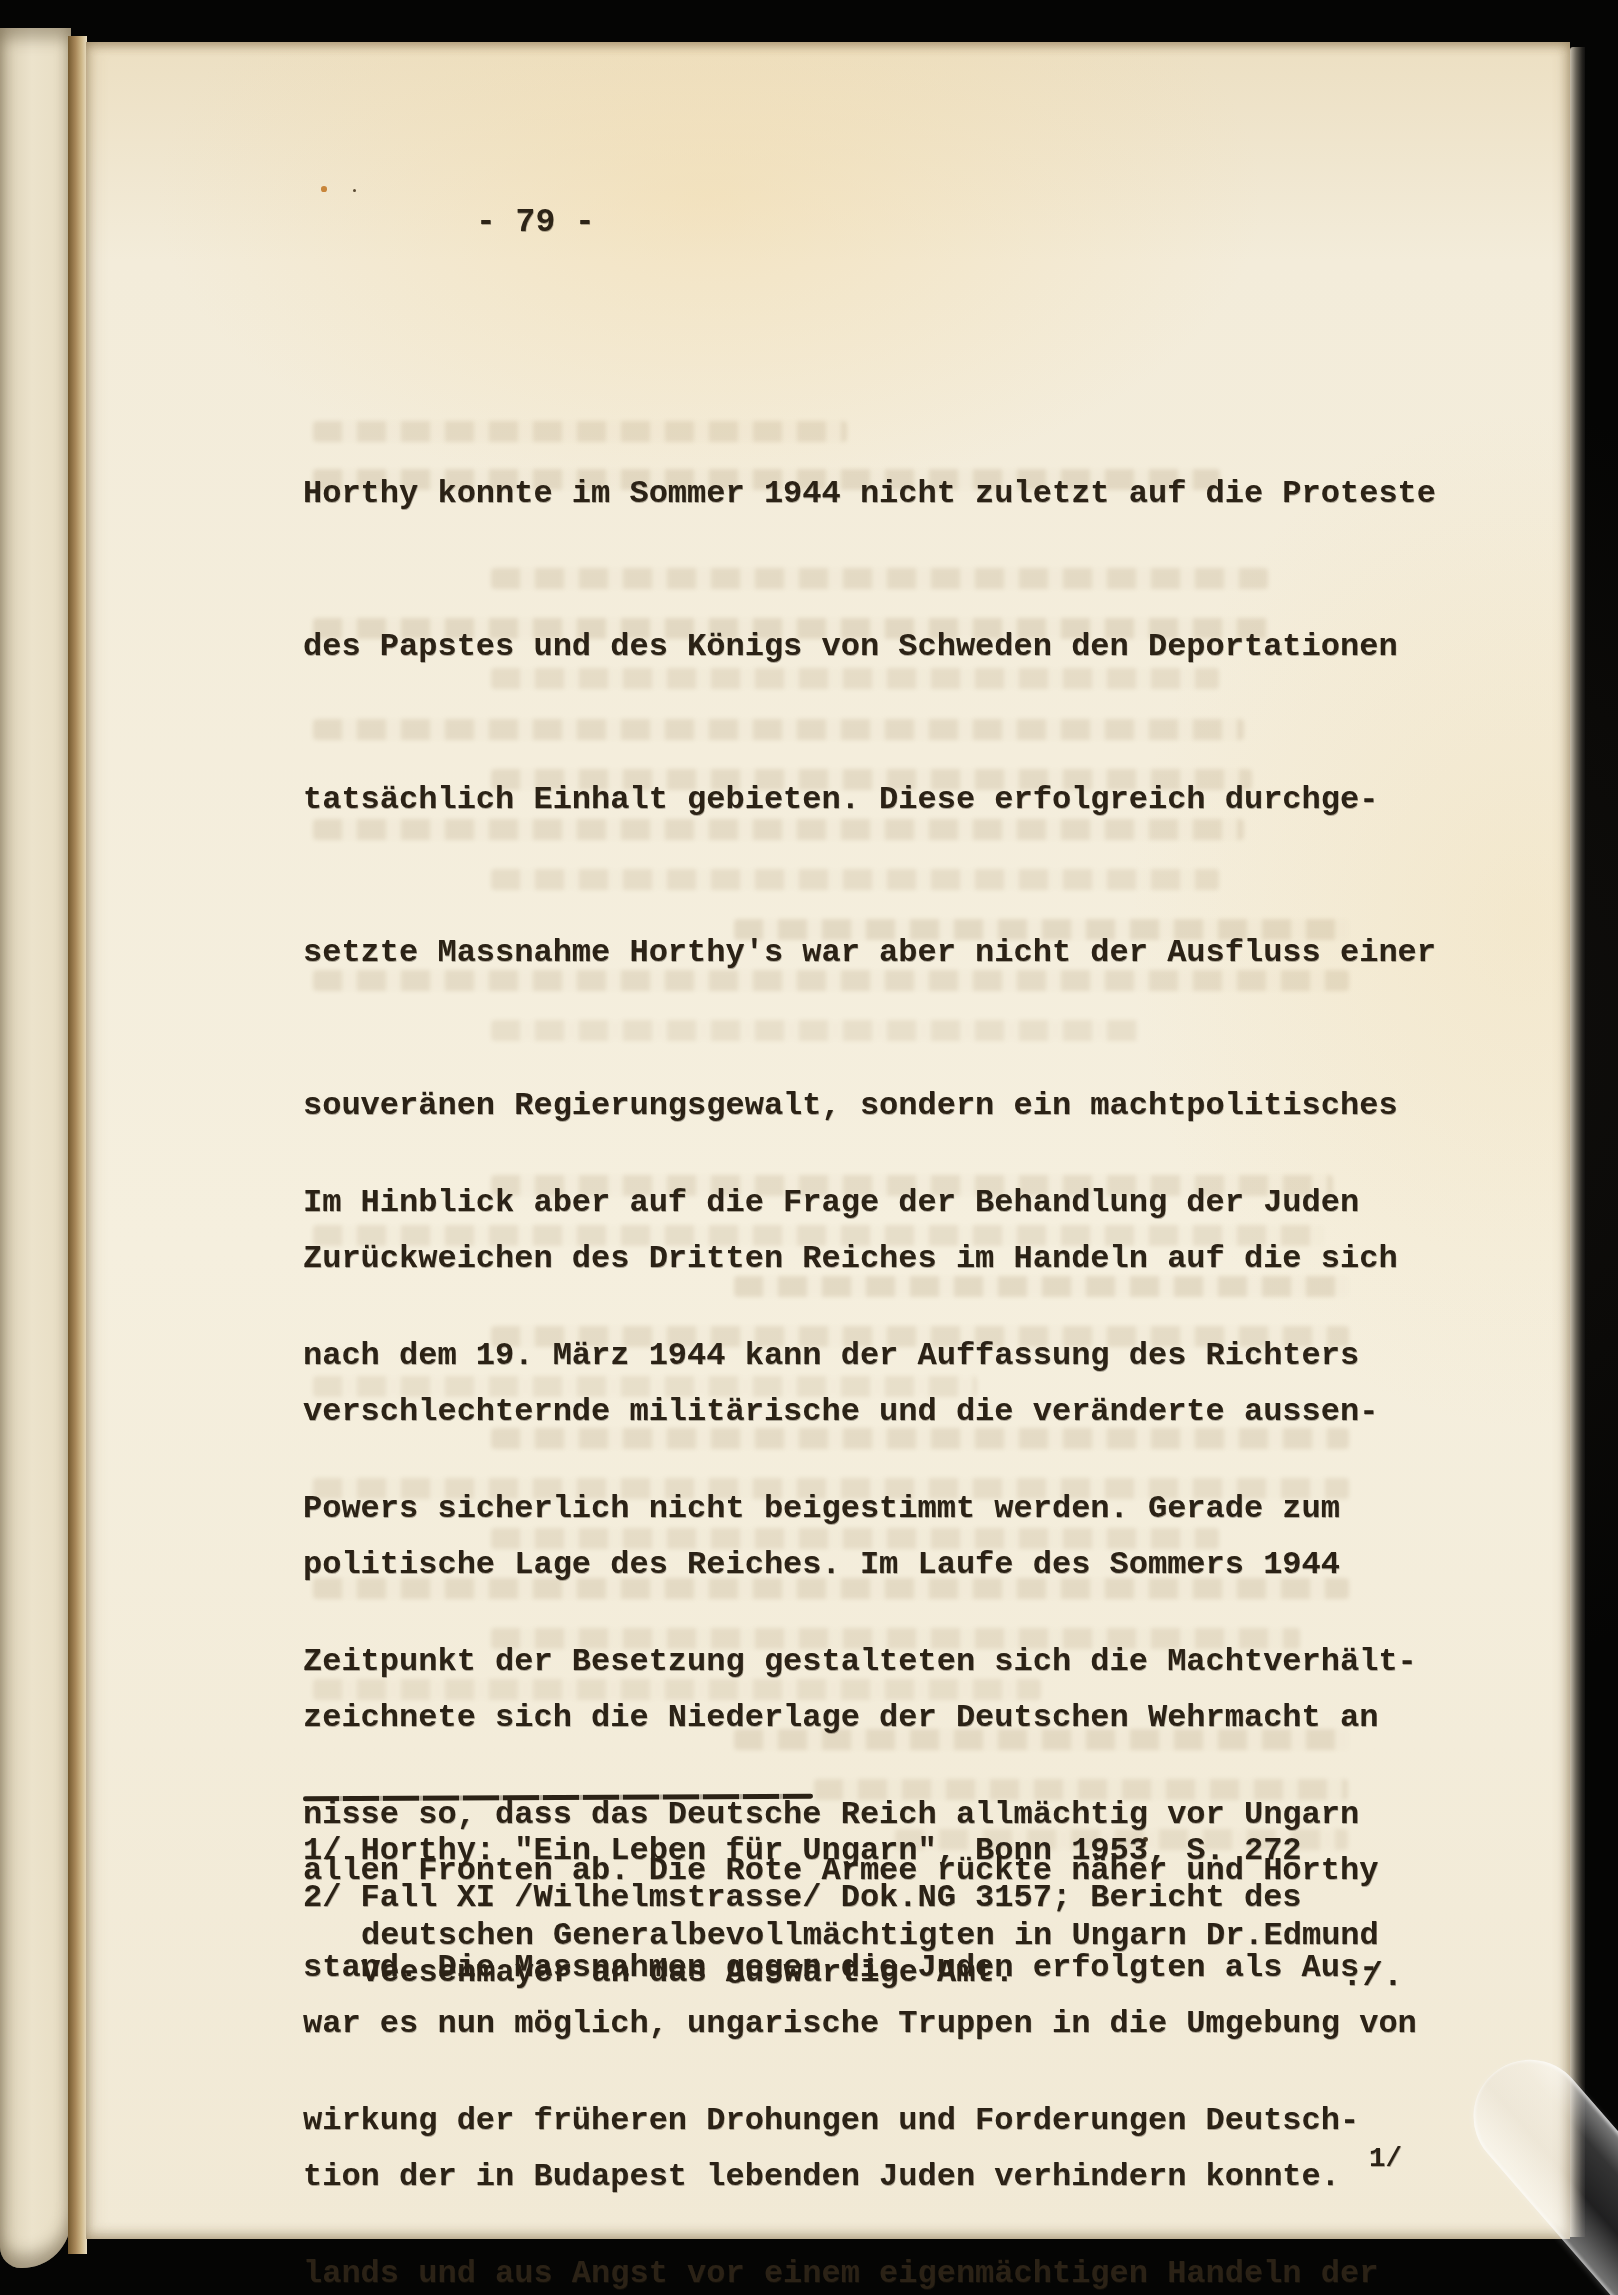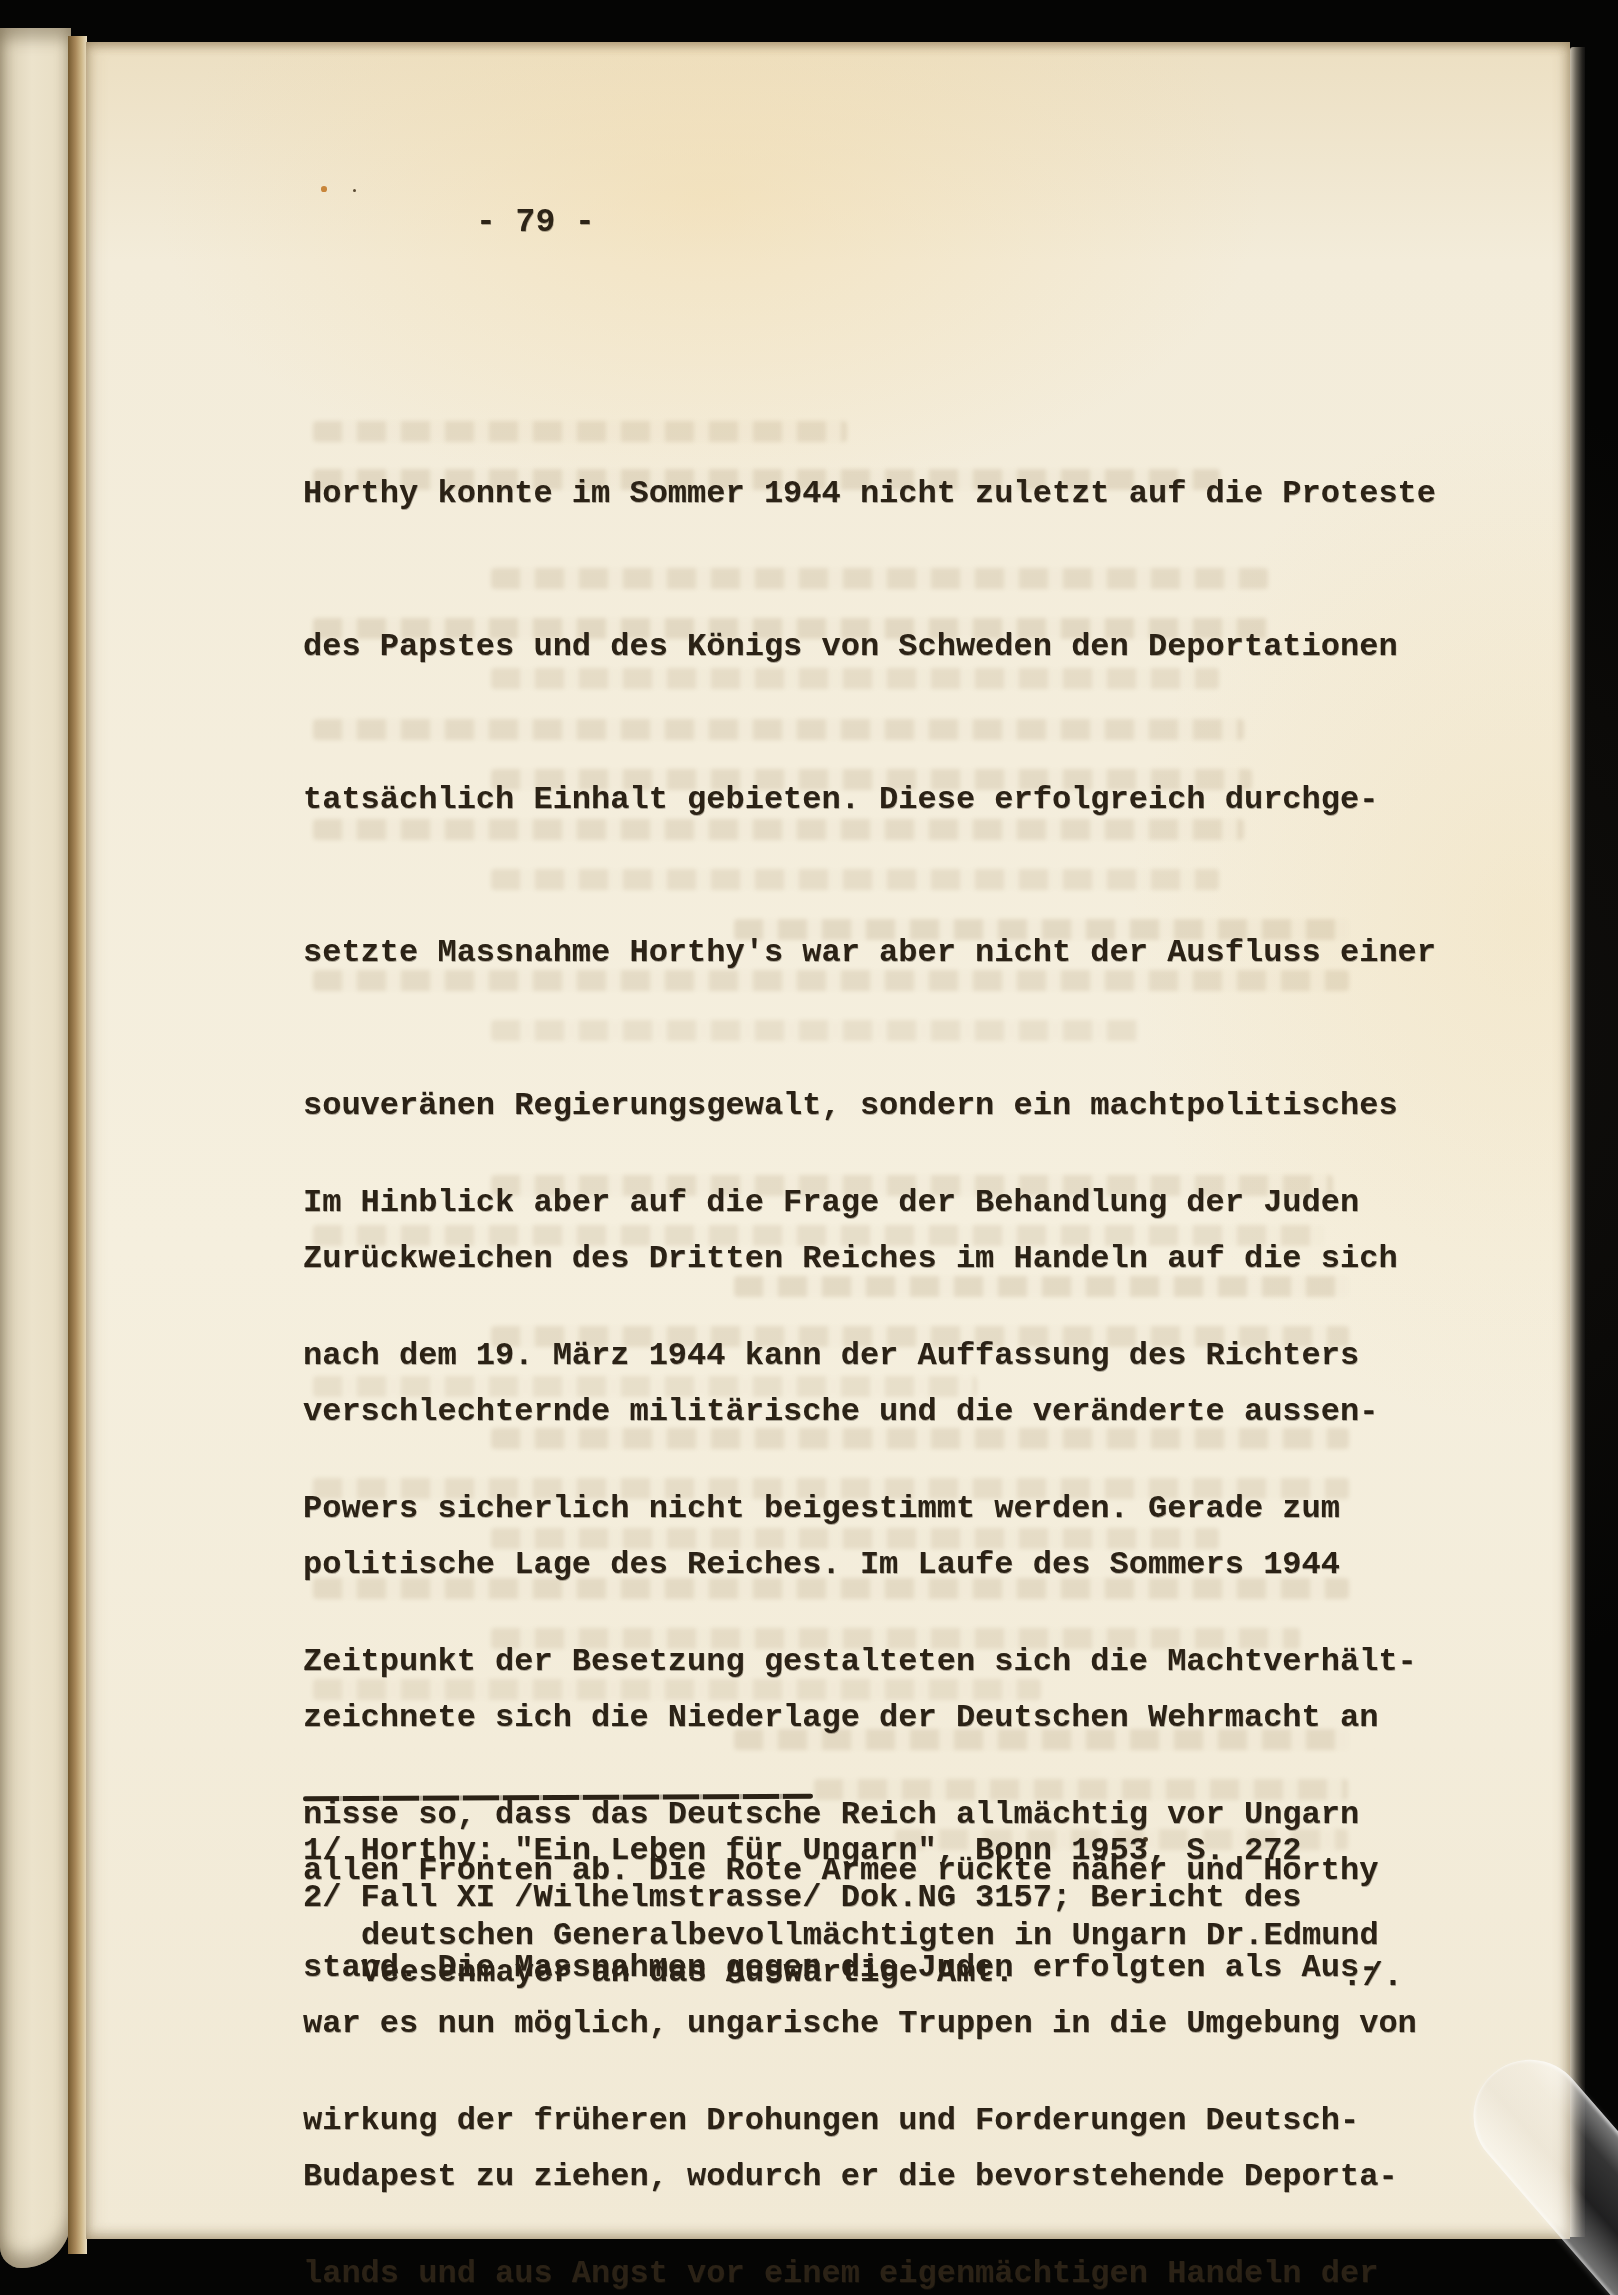--- a/index.html
+++ b/index.html
@@ -126,21 +126,20 @@
       <div class="tl">des Papstes und des Königs von Schweden den Deportationen</div>
       <div class="tl">tatsächlich Einhalt gebieten. Diese erfolgreich durchge-</div>
       <div class="tl">setzte Massnahme Horthy's war aber nicht der Ausfluss einer</div>
       <div class="tl">souveränen Regierungsgewalt, sondern ein machtpolitisches</div>
       <div class="tl">Zurückweichen des Dritten Reiches im Handeln auf die sich</div>
       <div class="tl">verschlechternde militärische und die veränderte aussen-</div>
       <div class="tl">politische Lage des Reiches. Im Laufe des Sommers 1944</div>
       <div class="tl">zeichnete sich die Niederlage der Deutschen Wehrmacht an</div>
       <div class="tl">allen Fronten ab. Die Rote Armee rückte näher und Horthy</div>
       <div class="tl">war es nun möglich, ungarische Truppen in die Umgebung von</div>
-      <div class="tl">Budapest zu ziehen, wodurch er die bevorstehende Deporta-</div>
       <div class="tl"><span>tion der in Budapest lebenden Juden verhindern konnte.</span><span class="sup">1/</span></div>
     </div>
 
     <div class="para para2">
       <div class="tl">Im Hinblick aber auf die Frage der Behandlung der Juden</div>
       <div class="tl">nach dem 19. März 1944 kann der Auffassung des Richters</div>
       <div class="tl">Powers sicherlich nicht beigestimmt werden. Gerade zum</div>
       <div class="tl">Zeitpunkt der Besetzung gestalteten sich die Machtverhält-</div>
       <div class="tl">nisse so, dass das Deutsche Reich allmächtig vor Ungarn</div>
       <div class="tl">stand. Die Massnahmen gegen die Juden erfolgten als Aus-</div>

